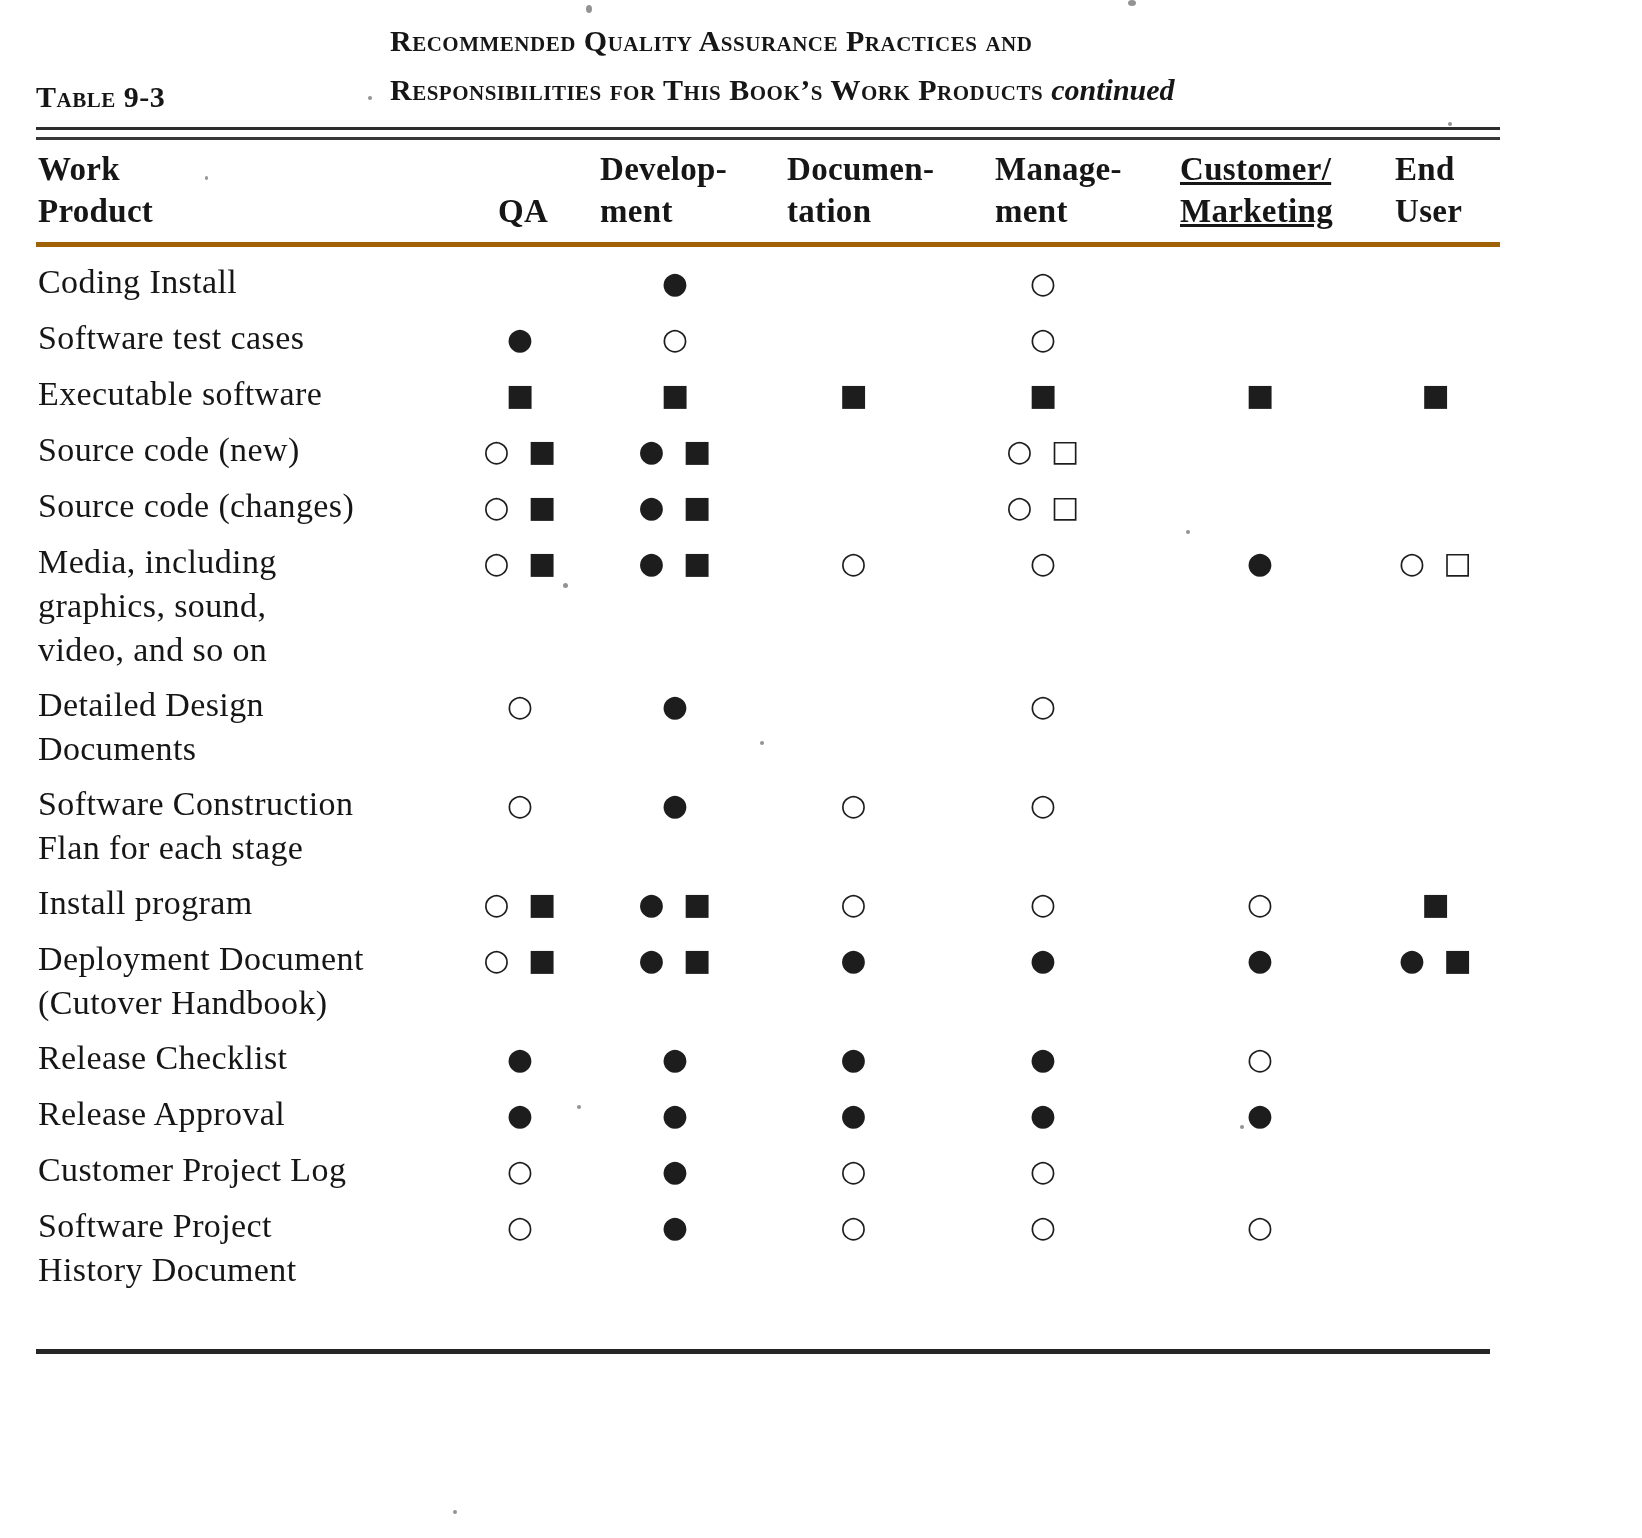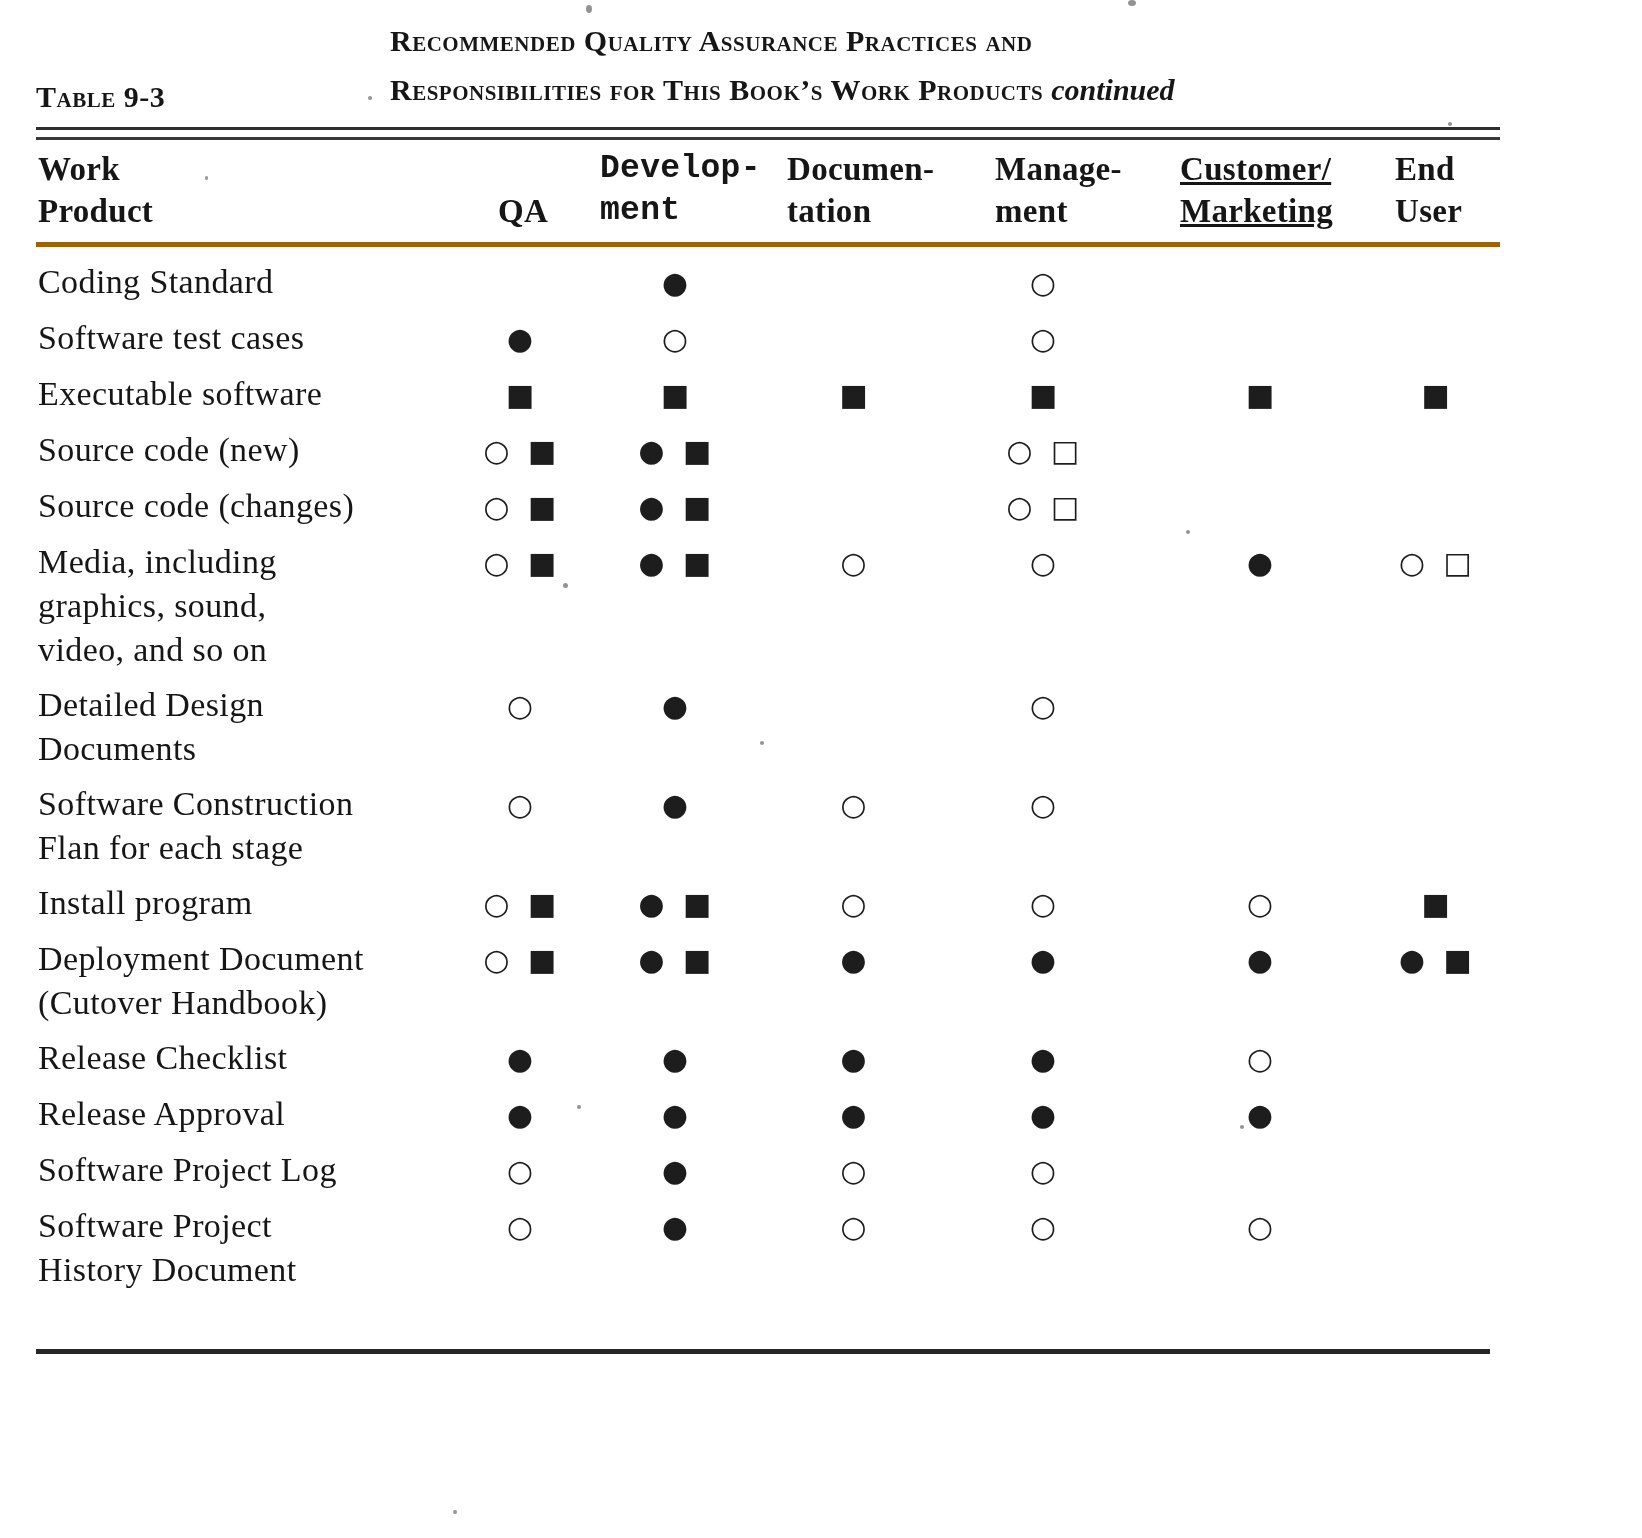--- a/index.html
+++ b/index.html
@@ -75,21 +75,21 @@
     line-height: 42px;
     text-align: left;
     vertical-align: bottom;
     white-space: pre-line;
     padding: 8px 0 10px 0;
     border-bottom: 5px solid #a16207;
     letter-spacing: 0.3px;
   }
   th.col-0 { padding-left: 2px; }
   th.col-1 { padding-left: 38px; }
-  th.col-2 { padding-left: 20px; font-family: Liberation Mono, monospace; }
+  th.col-2 { padding-left: 20px; }
   th.col-3 { padding-left: 17px; }
   th.col-4 { padding-left: 58px; }
   th.col-5 { padding-left: 31px; text-decoration: underline; }
   th.col-6 { padding-left: 24px; margin-top: 18px; }
 
   tbody td {
     vertical-align: top;
     font-size: 34px;
     line-height: 44px;
     letter-spacing: 0.4px;
@@ -159,21 +159,21 @@
         <th class="col-4">Manage-
 ment</th>
         <th class="col-5">Customer/
 Marketing</th>
         <th class="col-6">End
 User</th>
       </tr>
     </thead>
     <tbody>
         <tr>
-          <td class="product">Coding Standard</td>
+          <td class="product">Coding Install</td>
           <td class="sym"></td>
           <td class="sym">●</td>
           <td class="sym"></td>
           <td class="sym">○</td>
           <td class="sym"></td>
           <td class="sym"></td>
         </tr>
         <tr>
           <td class="product">Software test cases</td>
           <td class="sym">●</td>
@@ -272,21 +272,21 @@
         <tr>
           <td class="product">Release  Approval</td>
           <td class="sym">●</td>
           <td class="sym">●</td>
           <td class="sym">●</td>
           <td class="sym">●</td>
           <td class="sym">●</td>
           <td class="sym"></td>
         </tr>
         <tr>
-          <td class="product">Software Project Log</td>
+          <td class="product">Customer Project Log</td>
           <td class="sym">○</td>
           <td class="sym">●</td>
           <td class="sym">○</td>
           <td class="sym">○</td>
           <td class="sym"></td>
           <td class="sym"></td>
         </tr>
         <tr>
           <td class="product">Software Project
 History Document</td>

